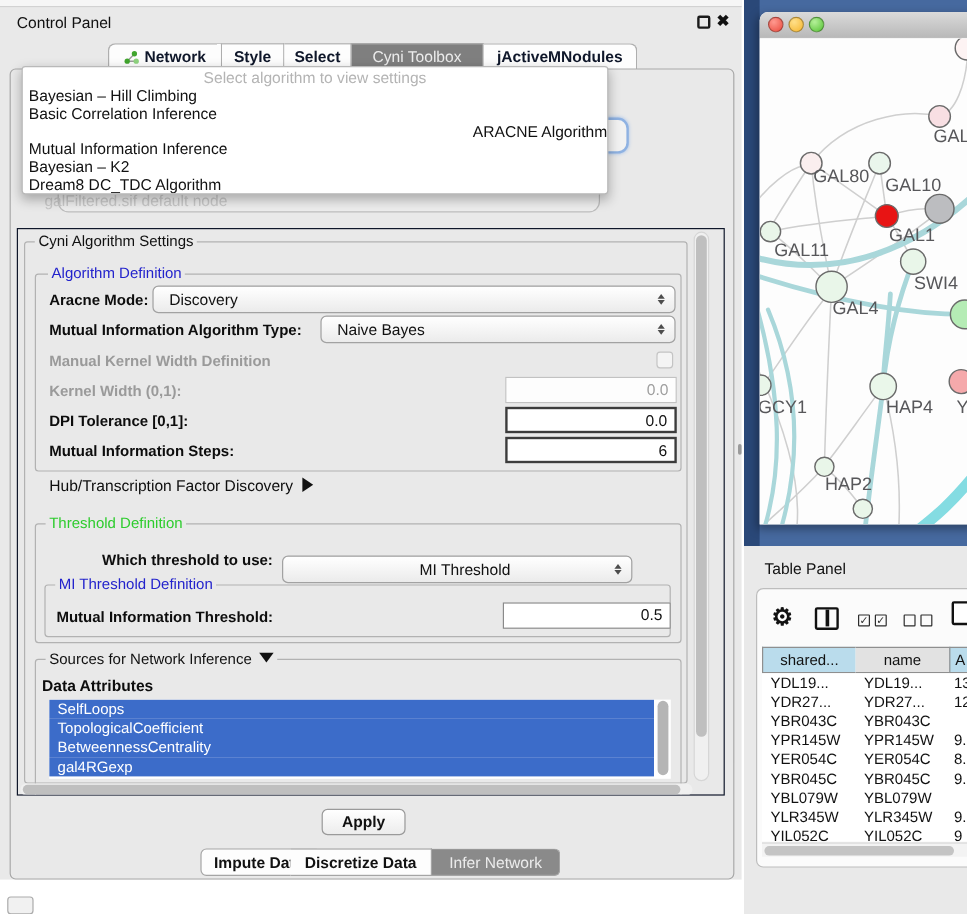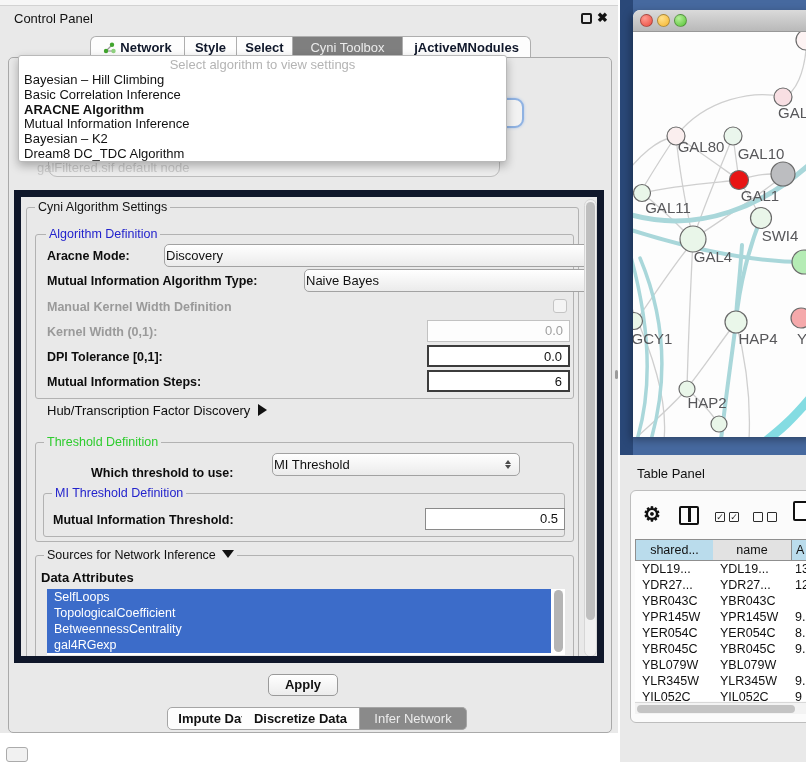--- a/index.html
+++ b/index.html
@@ -27,39 +27,39 @@
 
   
   .hidden-combo{position:absolute;left:460px;top:98px;width:64px;height:30px;border:2px solid #8fb2e2;border-radius:9px;background:#f2f2f2;box-shadow:0 0 3px #a9c4ea;z-index:5;}
   .obscured-combo{position:absolute;left:48px;top:146px;width:452px;height:31px;border:1px solid #bdbdbd;border-radius:9px;background:#ededed;z-index:4;}
   .obscured-combo span{position:absolute;left:-12px;top:13px;font-size:13px;color:#c8c8c8;white-space:nowrap;}
 
   
   .popup{position:absolute;left:18px;top:55px;width:489px;height:107px;background:#ffffff;border:1px solid #b9b9b9;border-radius:3px;box-shadow:0 4px 10px rgba(0,0,0,0.28);z-index:30;overflow:hidden;}
   .popup .ph{height:17px;line-height:17px;text-align:center;color:#b4b4b4;font-size:13px;}
   .pitem{height:14.8px;line-height:14.8px;padding-left:5px;font-size:13px;color:#111;white-space:nowrap;}
-  .pitem.bold{font-weight:bold;}
-
-  
-  .spane{position:absolute;left:14px;top:190px;width:590px;height:473px;border:7px solid #0f172a;background:#e9e9e9;overflow:hidden;}
+  .pitem.bold{font-weight:normal;text-align:right;}
+
+  
+  .spane{position:absolute;left:14px;top:190px;width:590px;height:473px;border:1px solid #0f172a;background:#e9e9e9;overflow:hidden;}
   .vsb{position:absolute;left:563px;top:2px;width:13px;height:458px;background:#f0f0f0;border:1px solid #d6d6d6;border-radius:7px;}
   .vsb .thumb{position:absolute;left:1px;top:2px;width:9px;height:418px;background:#bfbfbf;border-radius:5px;}
   .hsb{position:absolute;left:2px;top:462px;width:560px;height:10px;background:#f0f0f0;border-radius:6px;}
   .hsb .thumb{position:absolute;left:2px;top:1px;width:548px;height:8px;background:#bfbfbf;border-radius:5px;}
 
   .grp{position:absolute;border:1px solid #b2b2b2;border-radius:3px;}
   .lg{position:absolute;top:-8px;background:#e9e9e9;padding:0 3px;font-size:12.5px;color:#111;white-space:nowrap;}
   .lg.blue{color:#2323cc;}
   .lg.green{color:#2ecc2e;}
 
   .lbl{position:absolute;font-size:12.5px;font-weight:bold;color:#0d0d0d;white-space:nowrap;}
   .lbl.dis{color:#9a9a9a;}
   .lbl.plain{font-weight:normal;font-size:13px;}
 
-  .combo{position:absolute;height:23px;border:1px solid #a2a2a2;border-radius:5px;background:linear-gradient(#ffffff,#ebebeb);font-size:13px;line-height:21px;padding-left:1px;color:#111;margin-left:31px;}
+  .combo{position:absolute;height:23px;border:1px solid #a2a2a2;border-radius:5px;background:linear-gradient(#ffffff,#ebebeb);font-size:13px;line-height:21px;padding-left:13px;color:#111;}
   .stp{position:absolute;right:7px;top:4px;width:9px;}
   .stp i{display:block;width:0;height:0;border-left:3.5px solid transparent;border-right:3.5px solid transparent;margin:1.5px auto;}
   .stp .up{border-bottom:4.5px solid #4c4c4c;}
   .stp .dn{border-top:4.5px solid #4c4c4c;}
 
   .inp{position:absolute;height:22px;background:#fff;font-size:13px;line-height:19px;text-align:right;padding-right:6px;border:2px solid #3c3c3c;}
   .inp.dis{border:1px solid #c2c2c2;color:#9f9f9f;background:#fdfdfd;}
   .inp.mid{border:1px solid #8a8a8a;}
   .cbx{position:absolute;width:14px;height:14px;border:1px solid #c4c4c4;border-radius:3px;background:#f4f4f4;}
 
@@ -208,21 +208,21 @@
 
       <div class="lbl plain" style="left:26px;top:206px;">
         <span>Hub/Transcription Factor Discovery</span><span class="tri-right"></span>
       </div>
 
       <div class="grp" style="left:14px;top:245px;width:539px;height:100px;">
         <span class="lg green" style="left:8px;">Threshold Definition</span>
       </div>
 
       <div class="lbl" style="left:70px;top:269px;">Which threshold to use:</div>
-      <div class="combo" style="left:220px;top:256px;width:248px;">
+      <div class="combo" style="left:220px;top:272px;width:292px;text-align:center;">
         <span>MI Threshold</span>
         <span class="stp">
             <i class="up"></i>
             <i class="dn"></i>
           </span>
       </div>
 
       <div class="grp" style="left:22px;top:296px;width:522px;height:44px;background:#e9e9e9;text-align:right;">
         <span class="lg blue" style="left:8px;">MI Threshold Definition</span>
       </div>

